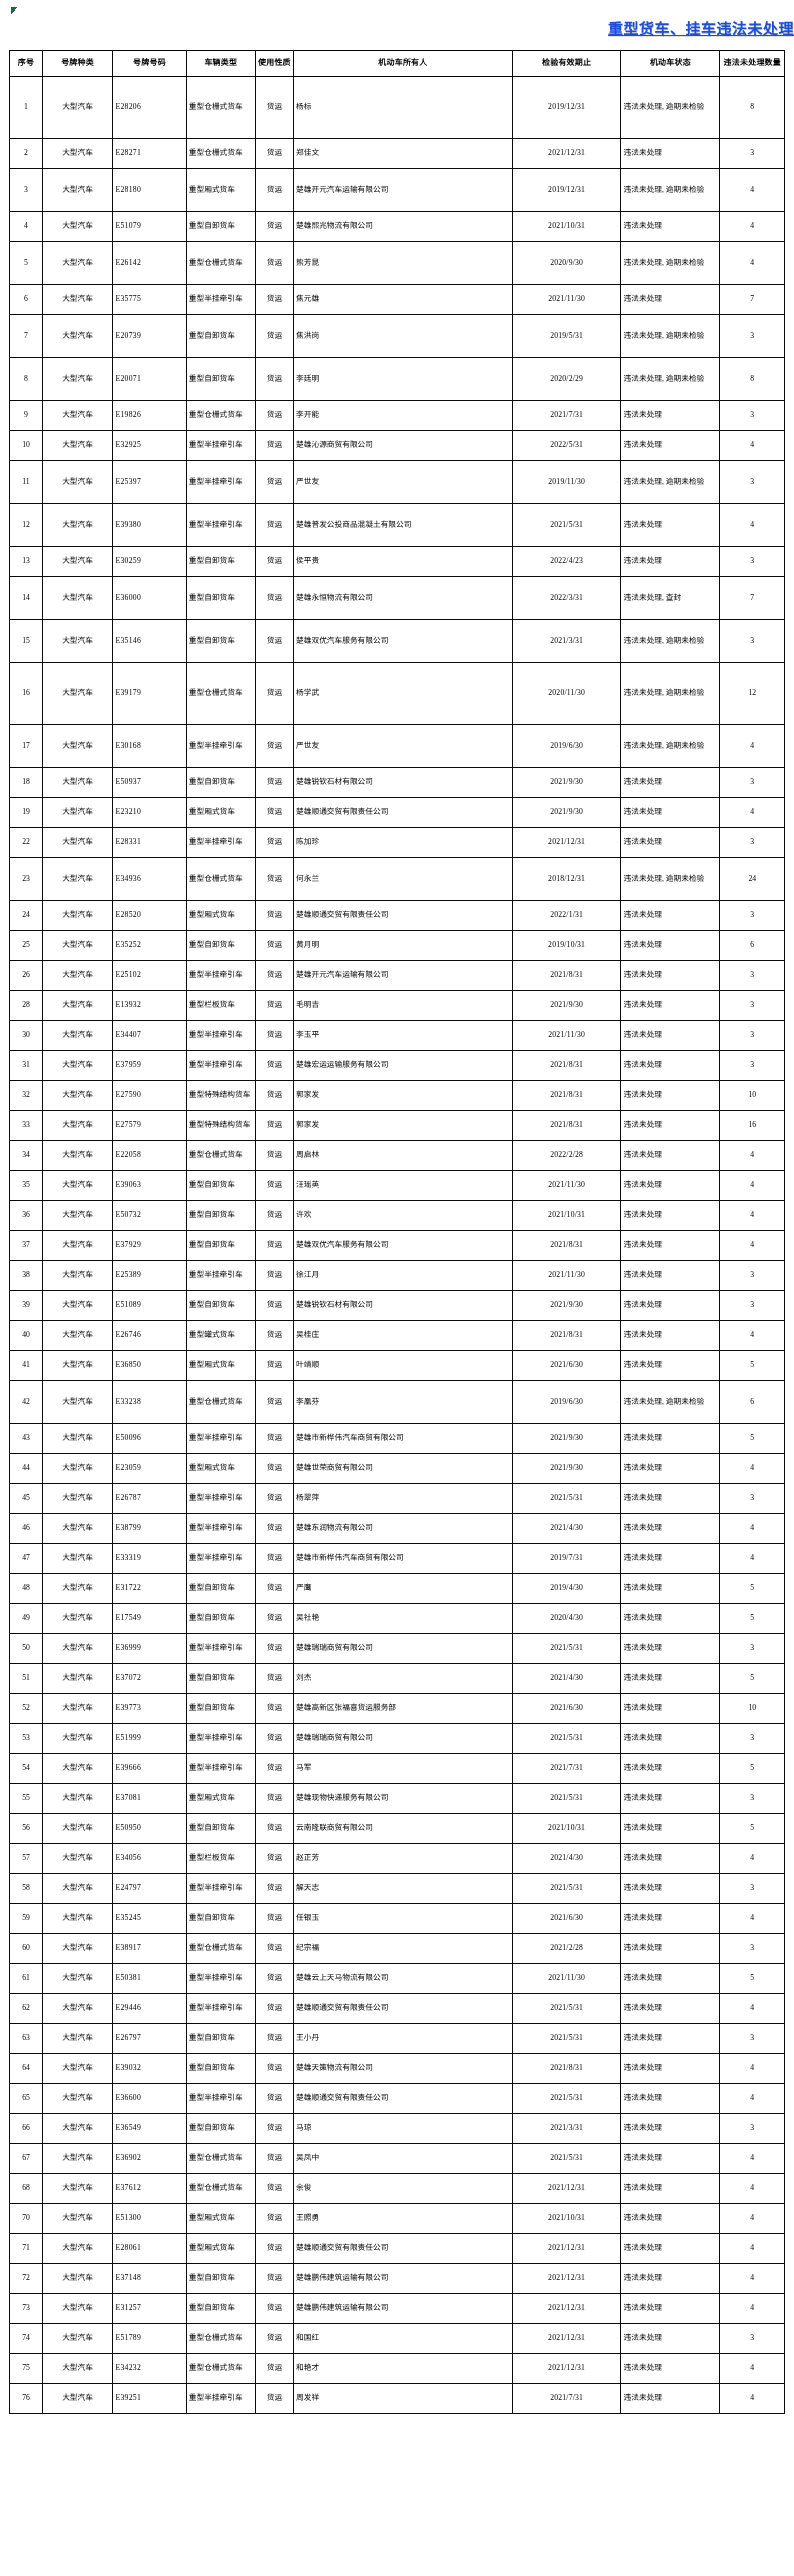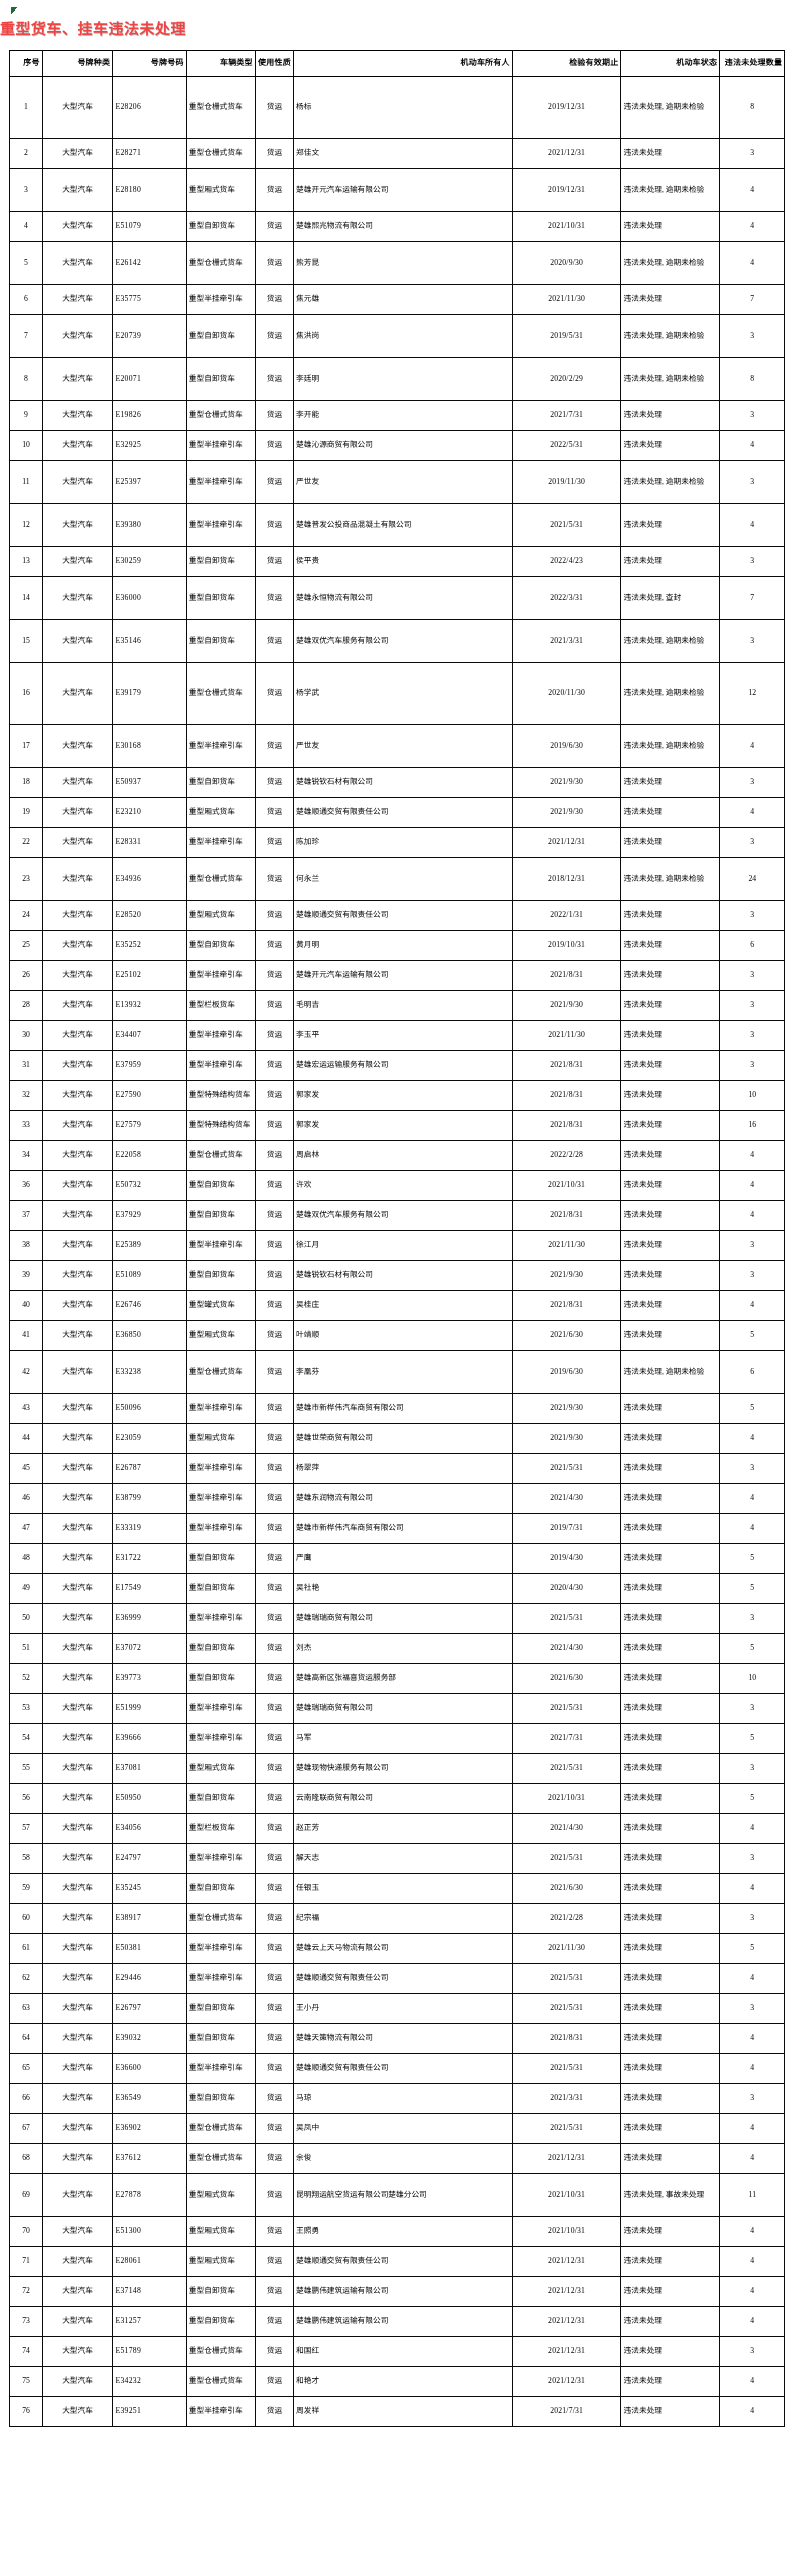--- a/index.html
+++ b/index.html
@@ -27,30 +27,31 @@
     position: absolute;
     left: 11.3px;
     top: 7.2px;
     width: 5.7px;
     height: 6.7px;
     background:
       linear-gradient(to bottom right, #0c5c2a 0 55%, transparent 55% 100%);
     opacity: .92;
   }
   .doc-title {
-    text-align: left;
+    text-align: right;
     font-family: "Liberation Serif", "DejaVu Serif", serif;
     font-weight: bold;
     font-size: 15px;
     letter-spacing: 0.5px;
     padding-top: 21px;
     padding-bottom: 0;
     line-height: 1.15;
-    color: #ef4444;
+    color: #1d4ed8;
     text-shadow: 0.5px 0.5px 0 rgba(120,120,120,.45);
+    text-decoration: underline;
   }
   .table-wrap {
     padding: 11.3px 9.3px 0 9.3px;
     box-sizing: border-box;
   }
   table.vio {
     border-collapse: collapse;
     width: 776px;
     table-layout: fixed;
     font-size: 7.5px;
@@ -59,21 +60,21 @@
   table.vio th, table.vio td {
     border: 0.5px solid #0a0a0a;
     padding: 1px 2.1px;
     vertical-align: middle;
     font-weight: normal;
     word-break: break-all;
     overflow-wrap: anywhere;
   }
   table.vio thead th {
     font-weight: bold;
-    text-align: right;
+    text-align: center;
     font-size: 8px;
     height: 23px;
     border-top: 1px solid #000;
     border-bottom: 1px solid #000;
     letter-spacing: 0.2px;
   }
   
   col.c-idx     { width: 23px; }
   col.c-plate-t { width: 50px; }
   col.c-plate-n { width: 52px; }
@@ -458,20 +459,31 @@
             <td class="plate-t">大型汽车</td>
             <td class="plate-n">E22058</td>
             <td class="vtype">重型仓栅式货车</td>
             <td class="usage">货运</td>
             <td class="owner">周启林</td>
             <td class="insp">2022/2/28</td>
             <td class="status">违法未处理</td>
             <td class="count">4</td>
           </tr>
           <tr class="row">
+            <td class="idx">35</td>
+            <td class="plate-t">大型汽车</td>
+            <td class="plate-n">E39063</td>
+            <td class="vtype">重型自卸货车</td>
+            <td class="usage">货运</td>
+            <td class="owner">汪瑶英</td>
+            <td class="insp">2021/11/30</td>
+            <td class="status">违法未处理</td>
+            <td class="count">4</td>
+          </tr>
+          <tr class="row">
             <td class="idx">36</td>
             <td class="plate-t">大型汽车</td>
             <td class="plate-n">E50732</td>
             <td class="vtype">重型自卸货车</td>
             <td class="usage">货运</td>
             <td class="owner">许欢</td>
             <td class="insp">2021/10/31</td>
             <td class="status">违法未处理</td>
             <td class="count">4</td>
           </tr>
@@ -819,31 +831,20 @@
           <tr class="row">
             <td class="idx">68</td>
             <td class="plate-t">大型汽车</td>
             <td class="plate-n">E37612</td>
             <td class="vtype">重型仓栅式货车</td>
             <td class="usage">货运</td>
             <td class="owner">余俊</td>
             <td class="insp">2021/12/31</td>
             <td class="status">违法未处理</td>
             <td class="count">4</td>
-          </tr>
-          <tr class="row tall">
-            <td class="idx">69</td>
-            <td class="plate-t">大型汽车</td>
-            <td class="plate-n">E27878</td>
-            <td class="vtype">重型厢式货车</td>
-            <td class="usage">货运</td>
-            <td class="owner">昆明翔运航空货运有限公司楚雄分公司</td>
-            <td class="insp">2021/10/31</td>
-            <td class="status">违法未处理, 事故未处理</td>
-            <td class="count">11</td>
           </tr>
           <tr class="row">
             <td class="idx">70</td>
             <td class="plate-t">大型汽车</td>
             <td class="plate-n">E51300</td>
             <td class="vtype">重型厢式货车</td>
             <td class="usage">货运</td>
             <td class="owner">王照勇</td>
             <td class="insp">2021/10/31</td>
             <td class="status">违法未处理</td>

